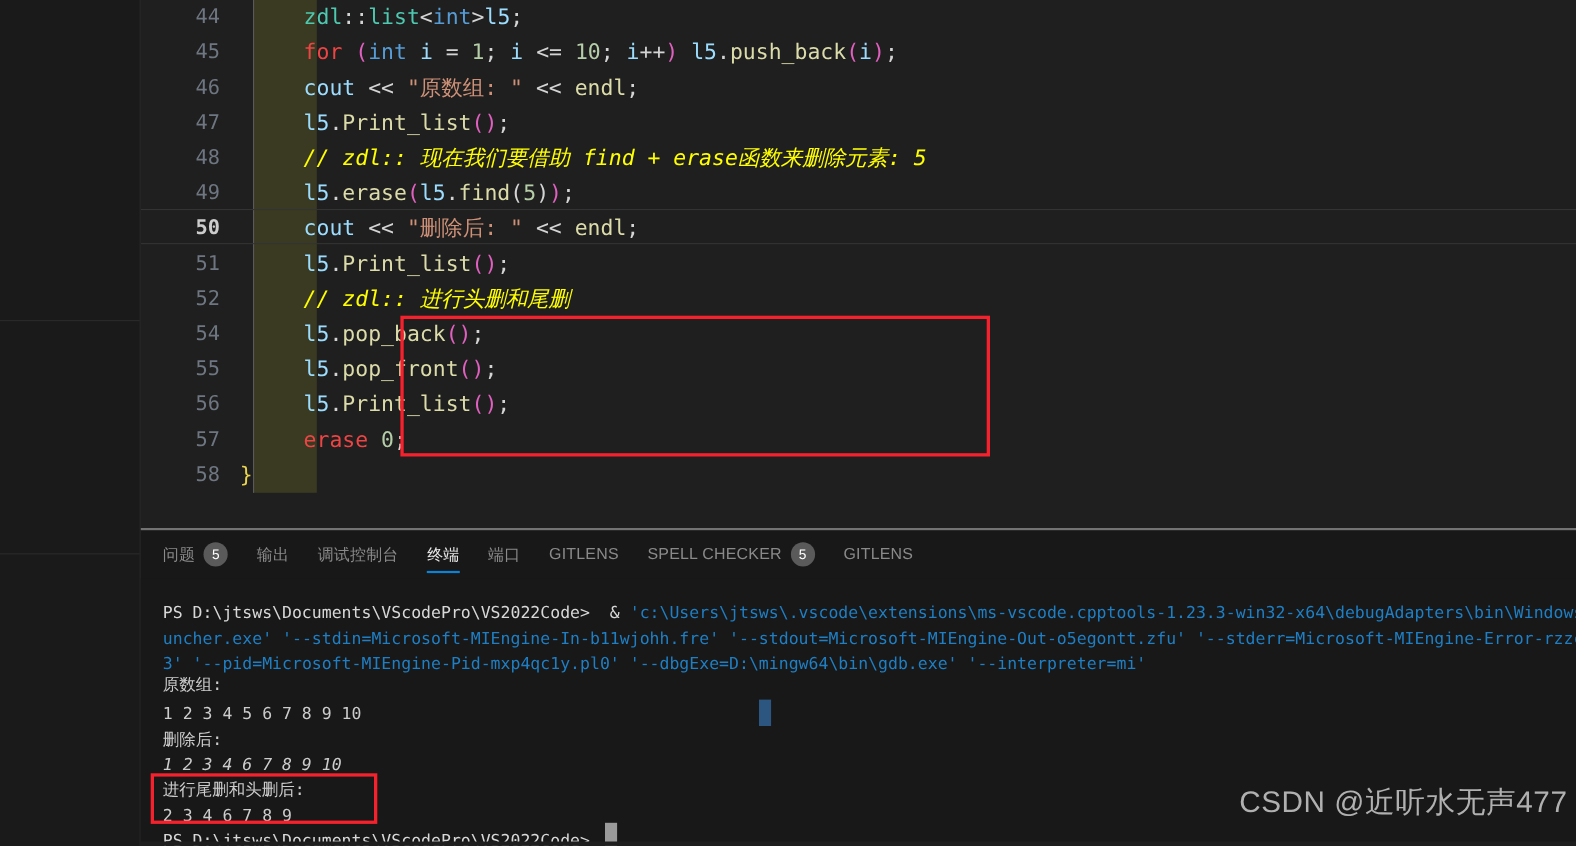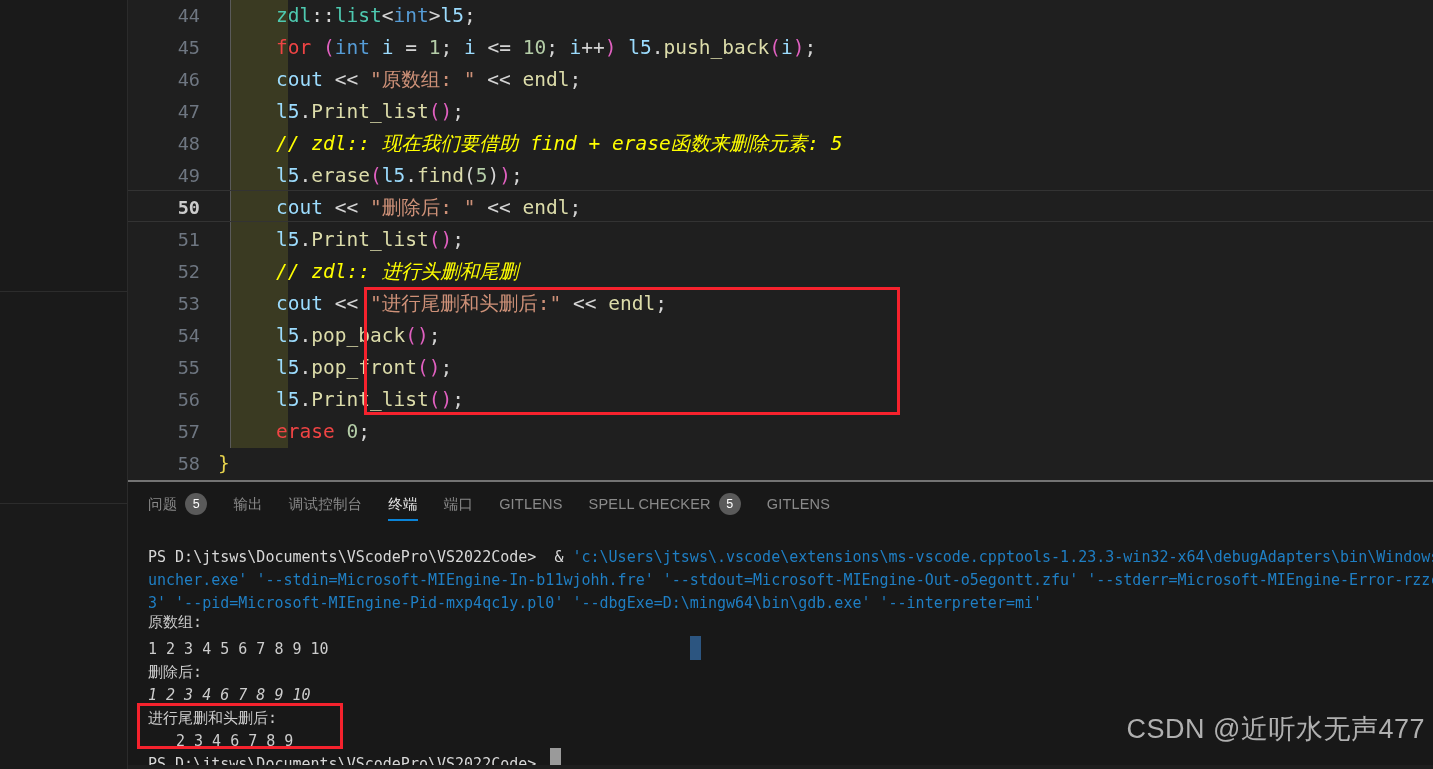--- a/index.html
+++ b/index.html
@@ -158,21 +158,20 @@
     <div id="code-lines">
         <div class="line"><span class="ln">44</span><span class="code" style="left: 148px;"><span class="t-type">zdl</span><span class="t-punct">::</span><span class="t-type">list</span><span class="t-angle">&lt;</span><span class="t-kw2">int</span><span class="t-angle">&gt;</span><span class="t-var">l5</span><span class="t-punct">;</span></span></div>
         <div class="line"><span class="ln">45</span><span class="code" style="left: 148px;"><span class="t-kw">for</span><span class="t-op"> </span><span class="t-paren">(</span><span class="t-kw2">int</span><span class="t-var"> i </span><span class="t-op">= </span><span class="t-num">1</span><span class="t-punct">; </span><span class="t-var">i </span><span class="t-op">&lt;= </span><span class="t-num">10</span><span class="t-punct">; </span><span class="t-var">i</span><span class="t-op">++</span><span class="t-paren">)</span><span class="t-op"> </span><span class="t-var">l5</span><span class="t-punct">.</span><span class="t-fn">push_back</span><span class="t-paren">(</span><span class="t-var">i</span><span class="t-paren">)</span><span class="t-punct">;</span></span></div>
         <div class="line"><span class="ln">46</span><span class="code" style="left: 148px;"><span class="t-var">cout</span><span class="t-op"> </span><span class="t-op">&lt;&lt; </span><span class="t-str">"原数组: "</span><span class="t-op"> </span><span class="t-op">&lt;&lt; </span><span class="t-fn">endl</span><span class="t-punct">;</span></span></div>
         <div class="line"><span class="ln">47</span><span class="code" style="left: 148px;"><span class="t-var">l5</span><span class="t-punct">.</span><span class="t-fn">Print_list</span><span class="t-paren">(</span><span class="t-paren">)</span><span class="t-punct">;</span></span></div>
         <div class="line"><span class="ln">48</span><span class="code" style="left: 148px;"><span class="t-cmt">// zdl:: 现在我们要借助 find + erase函数来删除元素: 5</span></span></div>
         <div class="line"><span class="ln">49</span><span class="code" style="left: 148px;"><span class="t-var">l5</span><span class="t-punct">.</span><span class="t-fn">erase</span><span class="t-paren">(</span><span class="t-var">l5</span><span class="t-punct">.</span><span class="t-fn">find</span><span class="t-angle">(</span><span class="t-num">5</span><span class="t-angle">)</span><span class="t-paren">)</span><span class="t-punct">;</span></span></div>
         <div class="line"><span class="ln active">50</span><span class="code" style="left: 148px;"><span class="t-var">cout</span><span class="t-op"> </span><span class="t-op">&lt;&lt; </span><span class="t-str">"删除后: "</span><span class="t-op"> </span><span class="t-op">&lt;&lt; </span><span class="t-fn">endl</span><span class="t-punct">;</span></span></div>
         <div class="line"><span class="ln">51</span><span class="code" style="left: 148px;"><span class="t-var">l5</span><span class="t-punct">.</span><span class="t-fn">Print_list</span><span class="t-paren">(</span><span class="t-paren">)</span><span class="t-punct">;</span></span></div>
         <div class="line"><span class="ln">52</span><span class="code" style="left: 148px;"><span class="t-cmt">// zdl:: 进行头删和尾删</span></span></div>
-        <div class="line"><span class="ln">53</span><span class="code" style="left: 148px;"><span class="t-var">cout</span><span class="t-op"> </span><span class="t-op">&lt;&lt; </span><span class="t-str">"进行尾删和头删后:"</span><span class="t-op"> </span><span class="t-op">&lt;&lt; </span><span class="t-fn">endl</span><span class="t-punct">;</span></span></div>
         <div class="line"><span class="ln">54</span><span class="code" style="left: 148px;"><span class="t-var">l5</span><span class="t-punct">.</span><span class="t-fn">pop_back</span><span class="t-paren">(</span><span class="t-paren">)</span><span class="t-punct">;</span></span></div>
         <div class="line"><span class="ln">55</span><span class="code" style="left: 148px;"><span class="t-var">l5</span><span class="t-punct">.</span><span class="t-fn">pop_front</span><span class="t-paren">(</span><span class="t-paren">)</span><span class="t-punct">;</span></span></div>
         <div class="line"><span class="ln">56</span><span class="code" style="left: 148px;"><span class="t-var">l5</span><span class="t-punct">.</span><span class="t-fn">Print_list</span><span class="t-paren">(</span><span class="t-paren">)</span><span class="t-punct">;</span></span></div>
         <div class="line"><span class="ln">57</span><span class="code" style="left: 148px;"><span class="t-kw">erase</span><span class="t-op"> </span><span class="t-num">0</span><span class="t-punct">;</span></span></div>
         <div class="line"><span class="ln">58</span><span class="code" style="left: 90px;"><span class="t-brace">}</span></span></div>
       </div>
     <div class="red-box-code"></div>
   </div>
 
   <div class="panel">
@@ -209,21 +208,21 @@
       <div class="term-cursor" style="left:562px;top:110px;"></div>
       <div class="term-cursor tail" style="left:422px;top:222px;"></div>
     <div class="trow" style="top: 20px;"><span class="c-ps">PS D:\jtsws\Documents\VScodePro\VS2022Code&gt;</span><span class="c-ps">  &amp; </span><span class="c-arg">'c:\Users\jtsws\.vscode\extensions\ms-vscode.cpptools-1.23.3-win32-x64\debugAdapters\bin\WindowsDebugLa</span></div>
         <div class="trow" style="top: 43px;"><span class="c-arg">uncher.exe'</span><span class="c-ps"> </span><span class="c-arg">'--stdin=Microsoft-MIEngine-In-b11wjohh.fre'</span><span class="c-ps"> </span><span class="c-arg">'--stdout=Microsoft-MIEngine-Out-o5egontt.zfu'</span><span class="c-ps"> </span><span class="c-arg">'--stderr=Microsoft-MIEngine-Error-rzzckzo</span></div>
         <div class="trow" style="top: 66px;"><span class="c-arg">3'</span><span class="c-ps"> </span><span class="c-arg">'--pid=Microsoft-MIEngine-Pid-mxp4qc1y.pl0'</span><span class="c-ps"> </span><span class="c-arg">'--dbgExe=D:\mingw64\bin\gdb.exe'</span><span class="c-ps"> </span><span class="c-arg">'--interpreter=mi'</span></div>
         <div class="trow" style="top: 85px; text-align: center;"><span class="c-out">原数组:</span></div>
         <div class="trow" style="top: 112px;"><span class="c-out">1 2 3 4 5 6 7 8 9 10</span></div>
         <div class="trow" style="top: 135px;"><span class="c-out">删除后:</span></div>
         <div class="trow" style="top: 158px; font-style: italic;"><span class="c-out">1 2 3 4 6 7 8 9 10</span></div>
         <div class="trow" style="top: 181px;"><span class="c-out">进行尾删和头删后:</span></div>
-        <div class="trow" style="top: 204px; margin-left: 28px;"><span class="c-out">2 3 4 6 7 8 9</span></div>
+        <div class="trow" style="top: 204px;"><span class="c-out">2 3 4 6 7 8 9</span></div>
         <div class="trow" style="top: 227px;"><span class="c-ps">PS D:\jtsws\Documents\VScodePro\VS2022Code&gt;</span></div>
       </div>
   </div>
 
   <div class="red-box-term"></div>
 
   <div class="watermark">CSDN @近听水无声477</div>
 
   <div class="bottom-bar"></div>
 </div>

